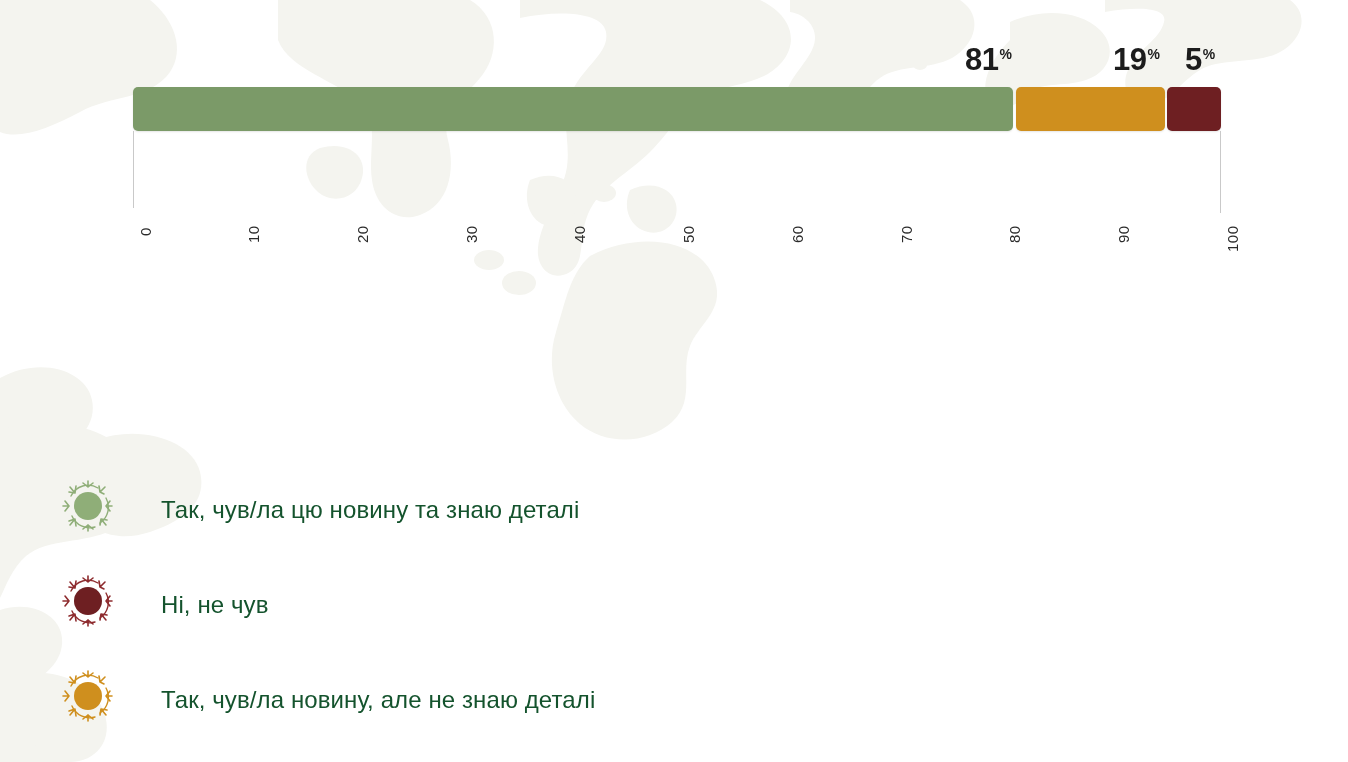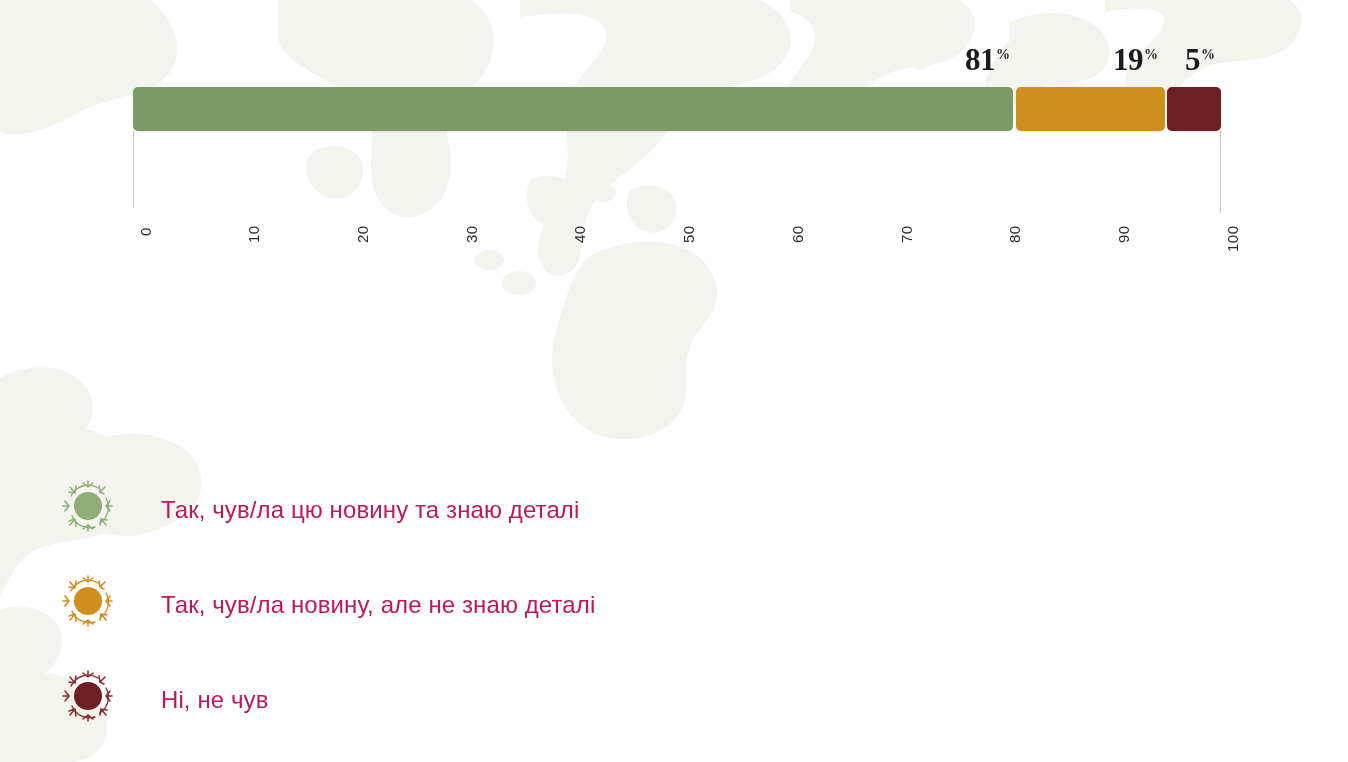--- a/index.html
+++ b/index.html
@@ -34,21 +34,20 @@
 
   
   .value-label {
     position: absolute;
     white-space: nowrap;
     color: #1c1c1c;
     font-weight: bold;
     font-size: 31px;
     letter-spacing: -0.5px;
     line-height: 1;
-    font-family: Liberation Serif, serif;
   }
   .value-label .pct {
     font-size: 14px;
     font-weight: bold;
     vertical-align: super;
     letter-spacing: 0;
     margin-left: 1px;
   }
 
   
@@ -91,21 +90,21 @@
   }
   .legend-marker {
     width: 52px;
     height: 52px;
     flex: 0 0 52px;
     margin-right: 47px;
     position: relative;
   }
   .legend-label {
     font-size: 24px;
-    color: #be185d;
+    color: #14532d;
     letter-spacing: 0.1px;
     white-space: nowrap;
     margin-top: 9px;
   }
 </style>
 </head>
 <body>
 
 <svg id="bg-blobs" viewBox="0 0 1348 762" xmlns="http://www.w3.org/2000/svg" aria-hidden="true">
   <g fill="#f4f4ef">
@@ -186,54 +185,54 @@
         </g>
         <circle cx="26" cy="26" r="14" fill="#8fae78"></circle>
       </svg>
     </span>
     <span class="legend-label">Так, чув/ла цю новину та знаю деталі</span>
   </div>
 
   <div class="legend-row">
     <span class="legend-marker">
       <svg viewBox="0 0 52 52" width="52" height="52" xmlns="http://www.w3.org/2000/svg">
+        <g stroke="#8e2c2f" stroke-width="1.6" fill="none" stroke-linecap="round">
+          <path d="M26 7 L26 1 M26 7 L21 3 M26 7 L31 3"></path>
+          <path d="M38 12 L43 7 M38 12 L42 14 M38 12 L37 6"></path>
+          <path d="M44 26 L50 26 M44 26 L48 21 M44 26 L48 31"></path>
+          <path d="M39 39 L44 45 M39 39 L45 40 M39 39 L38 45"></path>
+          <path d="M26 45 L26 51 M26 45 L21 49 M26 45 L31 49"></path>
+          <path d="M13 39 L8 45 M13 39 L7 41 M13 39 L14 46"></path>
+          <path d="M7 26 L1 26 M7 26 L3 21 M7 26 L3 31"></path>
+          <path d="M13 13 L8 7 M13 13 L7 12 M13 13 L14 6"></path>
+          <path d="M9 16 A19 19 0 0 1 36 8" stroke-width="1.4"></path>
+          <path d="M44 18 A19 19 0 0 1 38 43" stroke-width="1.4"></path>
+          <path d="M33 47 A19 19 0 0 1 10 36" stroke-width="1.4"></path>
+        </g>
+        <circle cx="26" cy="26" r="14" fill="#6e1f22"></circle>
+      </svg>
+    </span>
+    <span class="legend-label">Ні, не чув</span>
+  </div>
+
+  <div class="legend-row">
+    <span class="legend-marker">
+      <svg viewBox="0 0 52 52" width="52" height="52" xmlns="http://www.w3.org/2000/svg">
         <g stroke="#cf8f1e" stroke-width="1.6" fill="none" stroke-linecap="round">
           <path d="M26 7 L26 1 M26 7 L21 3 M26 7 L31 3"></path>
           <path d="M38 12 L43 7 M38 12 L42 14 M38 12 L37 6"></path>
           <path d="M44 26 L50 26 M44 26 L48 21 M44 26 L48 31"></path>
           <path d="M39 39 L44 45 M39 39 L45 40 M39 39 L38 45"></path>
           <path d="M26 45 L26 51 M26 45 L21 49 M26 45 L31 49"></path>
           <path d="M13 39 L8 45 M13 39 L7 41 M13 39 L14 46"></path>
           <path d="M7 26 L1 26 M7 26 L3 21 M7 26 L3 31"></path>
           <path d="M13 13 L8 7 M13 13 L7 12 M13 13 L14 6"></path>
           <path d="M9 16 A19 19 0 0 1 36 8" stroke-width="1.4"></path>
           <path d="M44 18 A19 19 0 0 1 38 43" stroke-width="1.4"></path>
           <path d="M33 47 A19 19 0 0 1 10 36" stroke-width="1.4"></path>
         </g>
         <circle cx="26" cy="26" r="14" fill="#cf8f1e"></circle>
       </svg>
     </span>
     <span class="legend-label">Так, чув/ла новину, але не знаю деталі</span>
   </div>
 
-  <div class="legend-row">
-    <span class="legend-marker">
-      <svg viewBox="0 0 52 52" width="52" height="52" xmlns="http://www.w3.org/2000/svg">
-        <g stroke="#8e2c2f" stroke-width="1.6" fill="none" stroke-linecap="round">
-          <path d="M26 7 L26 1 M26 7 L21 3 M26 7 L31 3"></path>
-          <path d="M38 12 L43 7 M38 12 L42 14 M38 12 L37 6"></path>
-          <path d="M44 26 L50 26 M44 26 L48 21 M44 26 L48 31"></path>
-          <path d="M39 39 L44 45 M39 39 L45 40 M39 39 L38 45"></path>
-          <path d="M26 45 L26 51 M26 45 L21 49 M26 45 L31 49"></path>
-          <path d="M13 39 L8 45 M13 39 L7 41 M13 39 L14 46"></path>
-          <path d="M7 26 L1 26 M7 26 L3 21 M7 26 L3 31"></path>
-          <path d="M13 13 L8 7 M13 13 L7 12 M13 13 L14 6"></path>
-          <path d="M9 16 A19 19 0 0 1 36 8" stroke-width="1.4"></path>
-          <path d="M44 18 A19 19 0 0 1 38 43" stroke-width="1.4"></path>
-          <path d="M33 47 A19 19 0 0 1 10 36" stroke-width="1.4"></path>
-        </g>
-        <circle cx="26" cy="26" r="14" fill="#6e1f22"></circle>
-      </svg>
-    </span>
-    <span class="legend-label">Ні, не чув</span>
-  </div>
-
 </div>
 
 </body></html>

